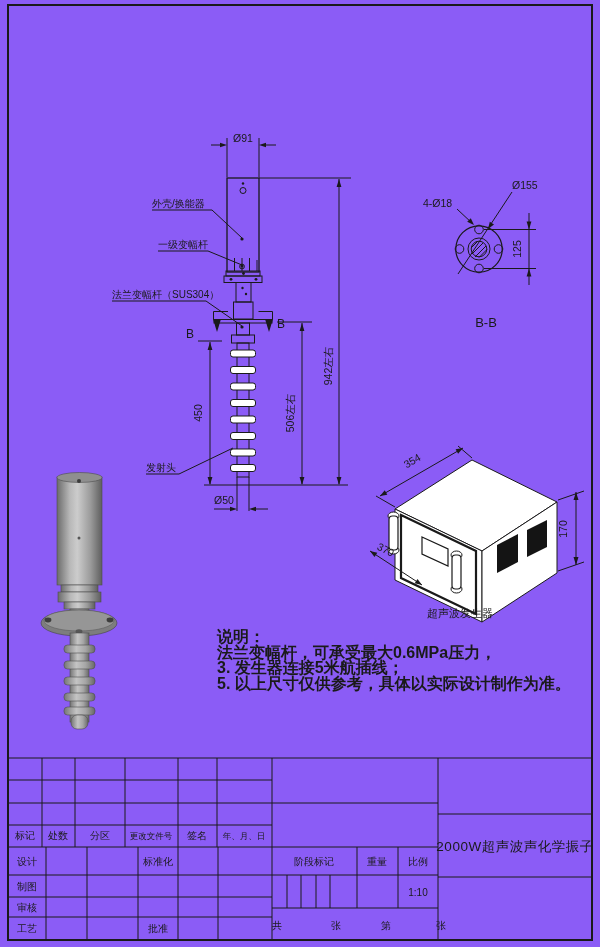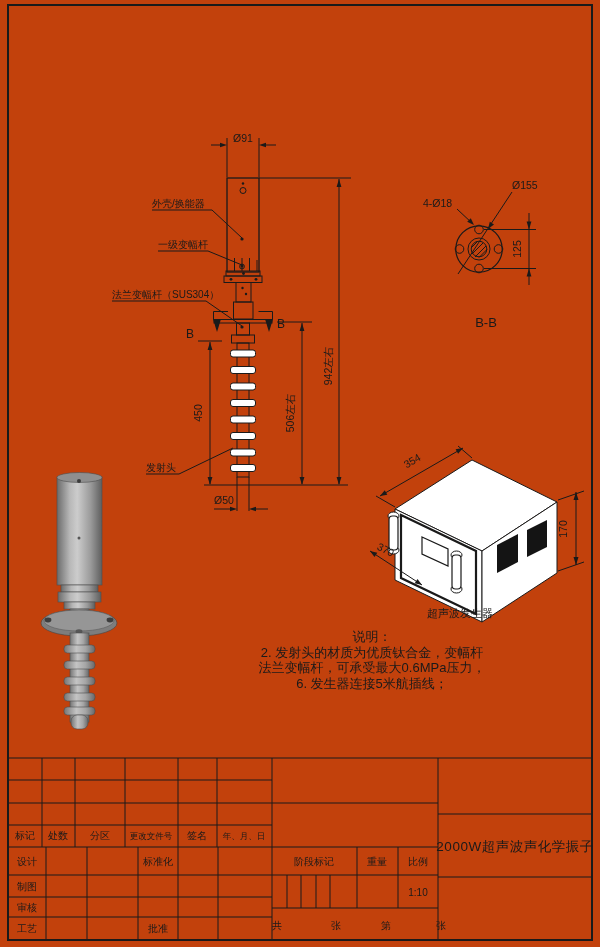--- a/index.html
+++ b/index.html
@@ -1,30 +1,30 @@
 <!DOCTYPE html>
 <html><head>
 <meta charset="utf-8">
 <style>
   html,body{margin:0;padding:0;background:#fff;}
   #sheet{
-    position:relative;width:600px;height:947px;background:#c2410c;
-    font-family:"Liberation Sans",sans-serif;color:#1a1a1a;overflow:hidden;text-align:center;
+    position:relative;width:600px;height:947px;background:#8b5cf6;
+    font-family:"Liberation Sans",sans-serif;color:#1a1a1a;overflow:hidden;
   }
   svg text{font-family:"Liberation Sans",sans-serif;fill:#1a1a1a;}
   .dim{font-size:10.5px;}
   .lbl{font-size:10px;}
   .secB{font-size:12px;}
   .secTitle{font-size:13px;}
   .tbl{font-size:10px;}
   .tblSmall{font-size:8.5px;}
   .bigTitle{font-size:13.5px;letter-spacing:0.5px;}
   #notes{
     position:absolute;left:217px;top:629px;width:310px;
-    font-size:13px;font-weight:400;line-height:15.7px;white-space:nowrap;
+    font-size:16px;font-weight:700;line-height:15.7px;white-space:nowrap;
   }
 </style>
 </head>
 <body>
 
 <div id="sheet">
 
 <svg width="600" height="947" viewBox="0 0 600 947">
   <defs>
     <linearGradient id="gCyl" x1="0" y1="0" x2="1" y2="0">
@@ -298,18 +298,18 @@
     <text class="tbl" x="336" y="929" text-anchor="middle">张</text>
     <text class="tbl" x="386" y="929" text-anchor="middle">第</text>
     <text class="tbl" x="441" y="929" text-anchor="middle">张</text>
     <text class="bigTitle" x="515" y="851" text-anchor="middle">2000W超声波声化学振子</text>
   </g>
 </svg>
 
 
 <div id="notes">
   <div>说明：</div>
-  <div>2. 发射头的材质为优质钛合金，变幅杆</div>
   <div>法兰变幅杆，可承受最大0.6MPa压力，</div>
-  <div>6. 发生器连接5米航插线；</div>
+  <div>3. 发生器连接5米航插线；</div>
+  <div>5. 以上尺寸仅供参考，具体以实际设计制作为准。</div>
 </div>
 
 </div>
 
 </body></html>

